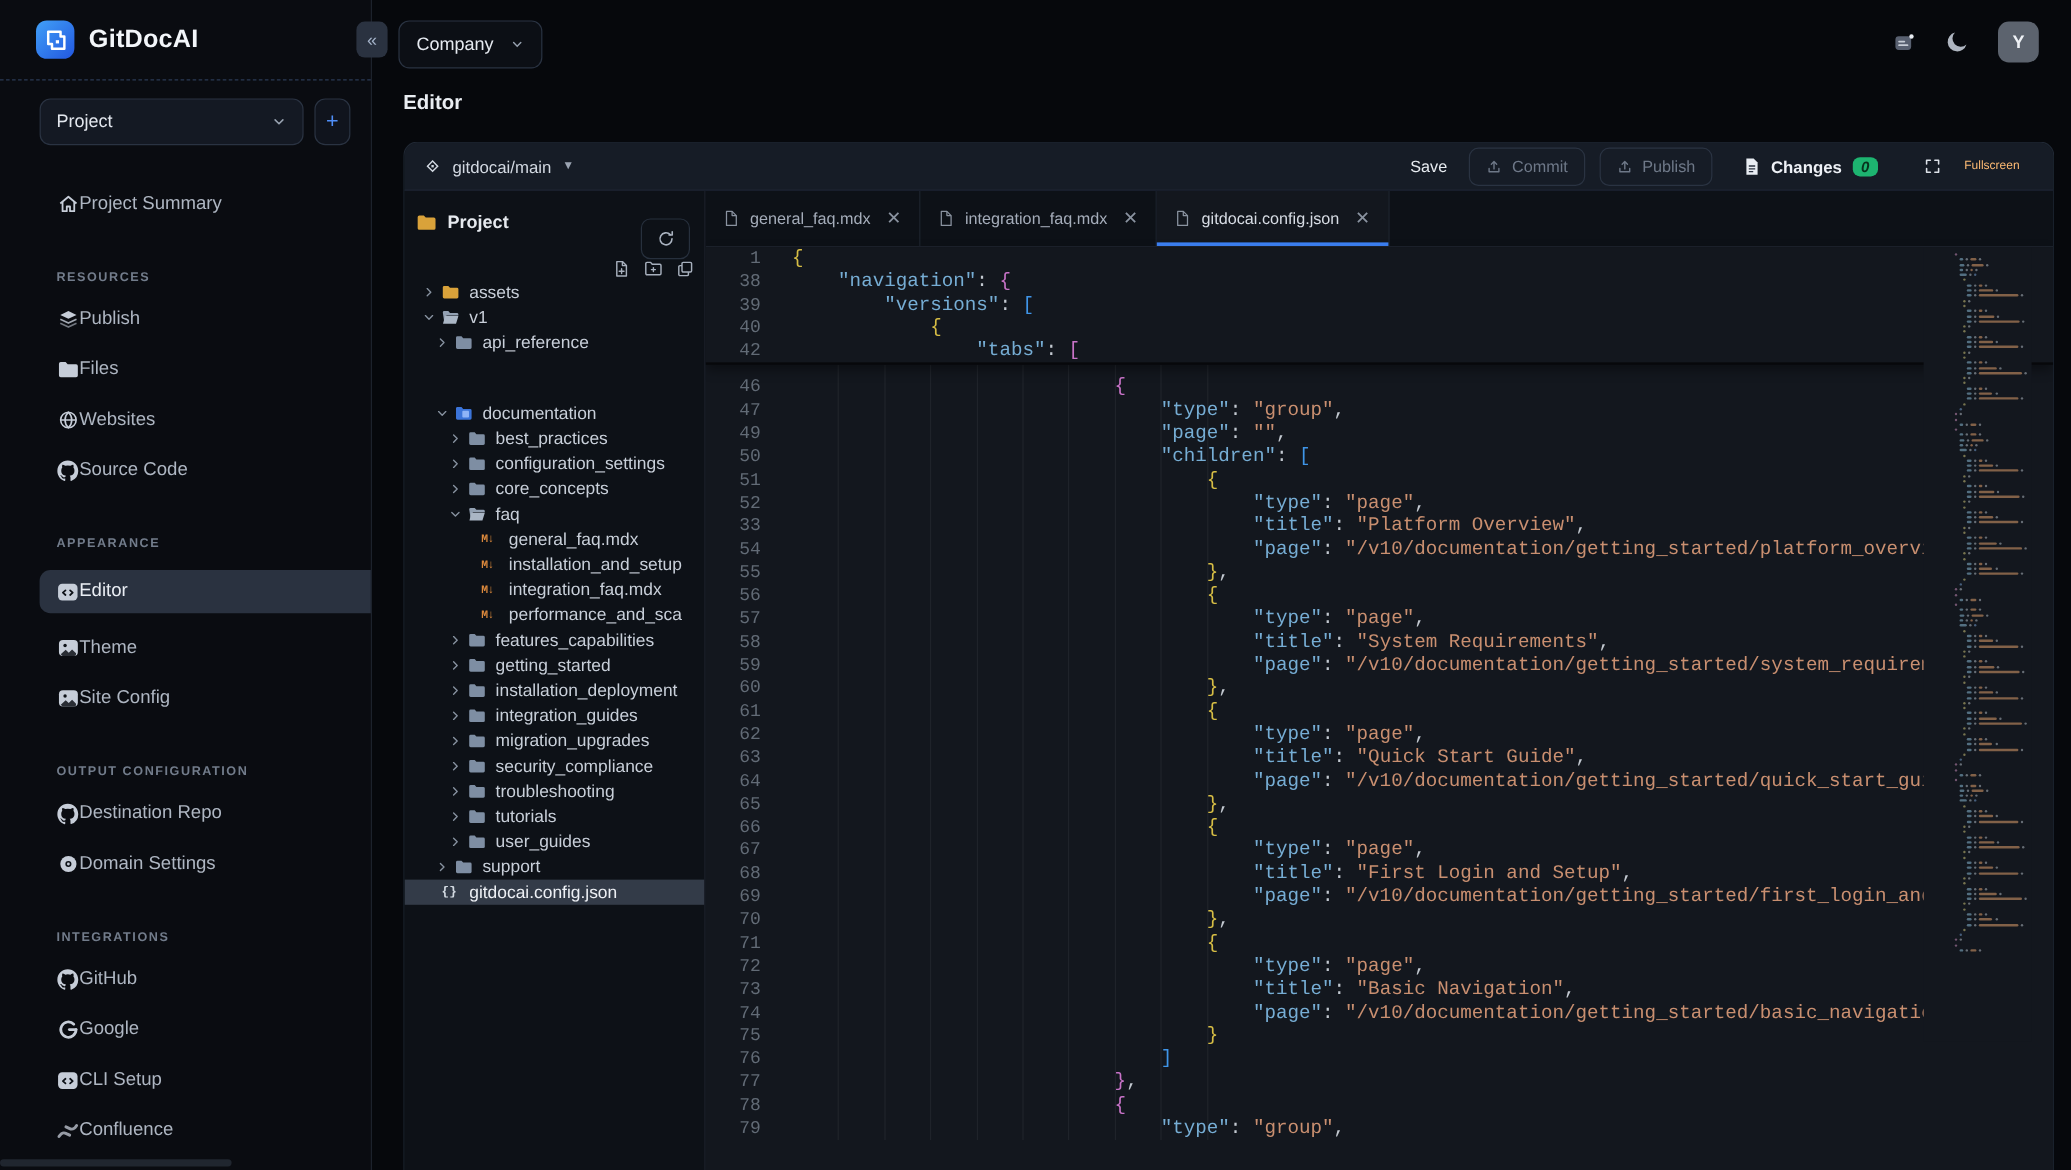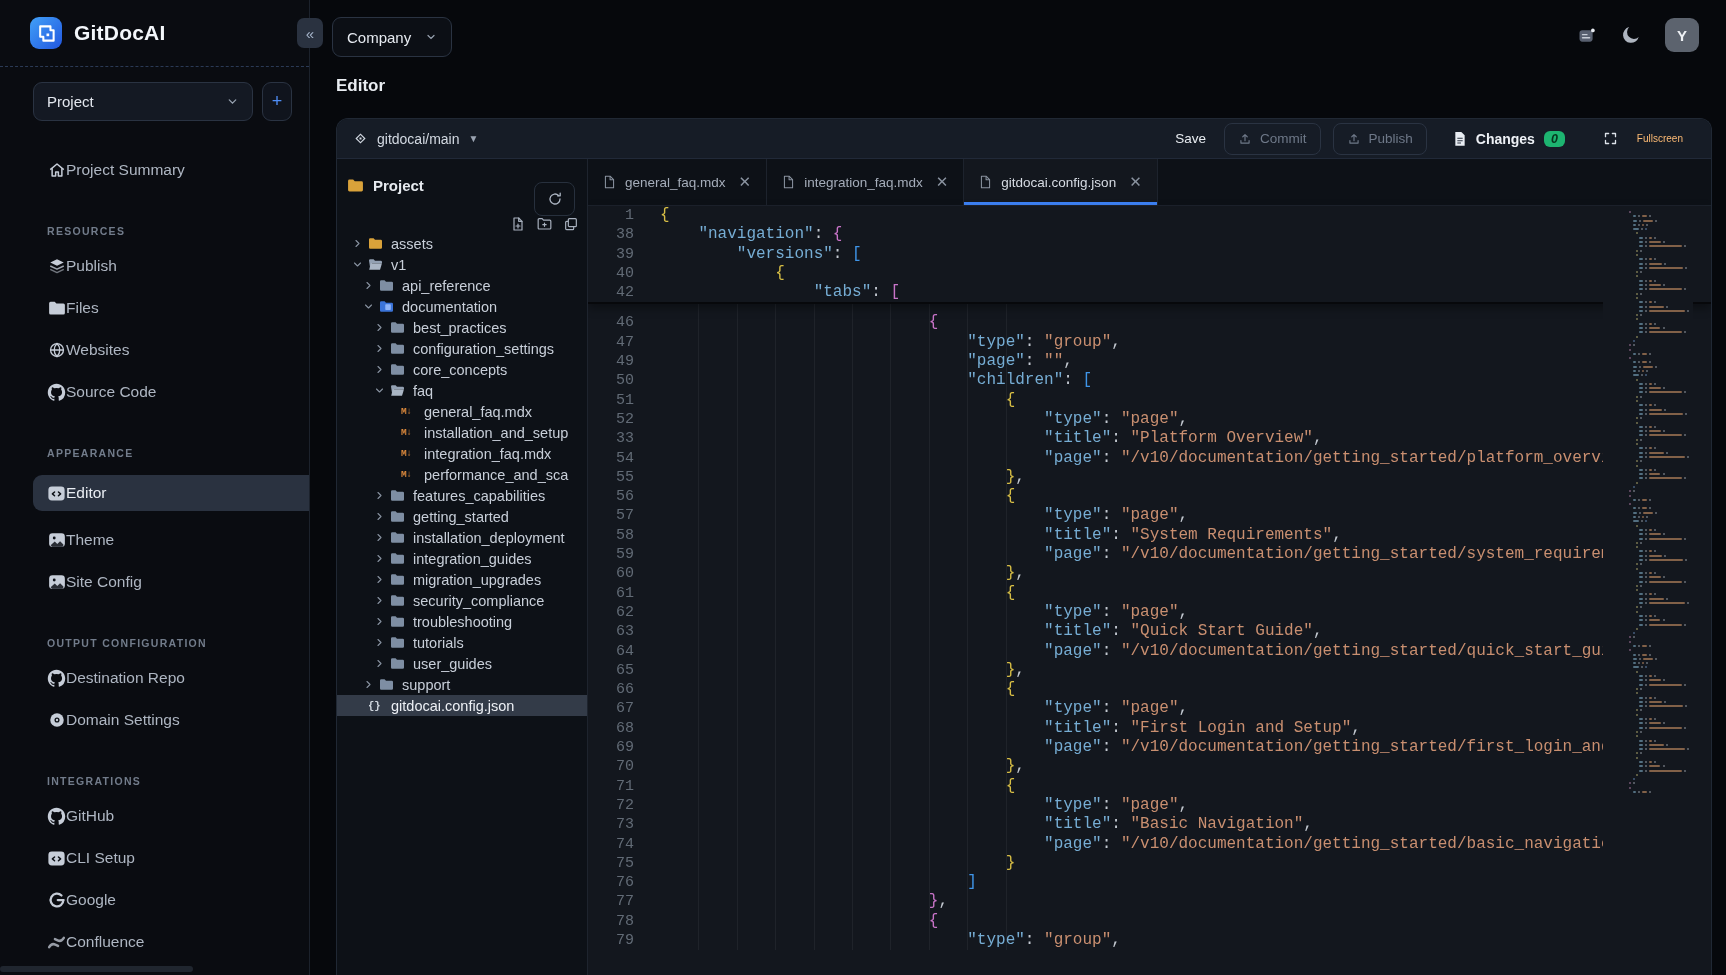--- a/index.html
+++ b/index.html
@@ -219,35 +219,35 @@
         <div class="sb-item">
           <span class="sb-ic">
             <svg width="19" height="19" viewBox="0 0 24 24" fill="currentColor">
               <path d="M12 1C5.9 1 1 5.9 1 12c0 4.9 3.2 9 7.5 10.5.6.1.8-.2.8-.5v-2c-3.1.7-3.7-1.3-3.7-1.3-.5-1.3-1.2-1.6-1.2-1.6-1-.7.1-.7.1-.7 1.1.1 1.7 1.1 1.7 1.1 1 1.7 2.6 1.2 3.2.9.1-.7.4-1.2.7-1.5-2.4-.3-5-1.2-5-5.5 0-1.2.4-2.2 1.1-3-.1-.3-.5-1.4.1-2.9 0 0 .9-.3 3 1.1a10.3 10.3 0 015.5 0c2.1-1.4 3-1.1 3-1.1.6 1.5.2 2.6.1 2.9.7.8 1.1 1.8 1.1 3 0 4.3-2.6 5.2-5 5.5.4.3.8 1 .8 2v3c0 .3.2.6.8.5A11 11 0 0023 12c0-6.1-4.9-11-11-11z"></path>
             </svg>
           </span>
           <span>GitHub</span>
         </div>
         <div class="sb-item">
           <span class="sb-ic">
+            <svg width="18" height="18" viewBox="0 0 24 24" fill="none" stroke="currentColor" stroke-width="3" stroke-linecap="round">
+              <path d="M20.5 12A8.5 8.5 0 1118 6"></path>
+              <path d="M13 12h7.5"></path>
+            </svg>
+          </span>
+          <span>Google</span>
+        </div>
+        <div class="sb-item">
+          <span class="sb-ic">
             <svg width="19" height="17" viewBox="0 0 24 22">
               <rect x="1.5" y="2" width="21" height="18" rx="4.5" fill="currentColor"></rect>
               <path d="M9.5 9l-2.8 2.5L9.5 14M14.5 9l2.8 2.5-2.8 2.5" fill="none" stroke="#0d1117" stroke-width="1.9" stroke-linecap="round" stroke-linejoin="round"></path>
             </svg>
           </span>
           <span>CLI Setup</span>
-        </div>
-        <div class="sb-item">
-          <span class="sb-ic">
-            <svg width="18" height="18" viewBox="0 0 24 24" fill="none" stroke="currentColor" stroke-width="3" stroke-linecap="round">
-              <path d="M20.5 12A8.5 8.5 0 1118 6"></path>
-              <path d="M13 12h7.5"></path>
-            </svg>
-          </span>
-          <span>Google</span>
         </div>
         <div class="sb-item">
           <span class="sb-ic">
             <svg width="19" height="17" viewBox="0 0 24 22" fill="none" stroke="currentColor" stroke-width="3.2" stroke-linecap="round" opacity=".75">
               <path d="M2.5 17c2.5-4 4.5-5 8-3.2l3.5 1.7"></path>
               <path d="M21.5 5c-2.5 4-4.5 5-8 3.2L10 6.5"></path>
             </svg>
           </span>
           <span>Confluence</span>
         </div>
@@ -415,21 +415,21 @@
                     <path d="M8 4l8 8-8 8"></path>
                   </svg>
                 </span>
                 <span class="ticon">
                   <svg width="15" height="13" viewBox="0 0 24 21" fill="#7e8ea3">
                     <path d="M1.5 4A2 2 0 013.5 2h5.4l2.3 2.6h9.3a2 2 0 012 2V17a2 2 0 01-2 2h-17a2 2 0 01-2-2z"></path>
                   </svg>
                 </span>
                 <span>api_reference</span>
               </div>
-              <div class="titem" style="padding-left: 27px;">
+              <div class="titem" style="padding-left: 27px; margin-top: 38px;">
                 <span class="chev">
                   <svg width="9" height="9" viewBox="0 0 24 24" fill="none" stroke="currentColor" stroke-width="3" stroke-linecap="round" stroke-linejoin="round">
                     <path d="M4 8l8 8 8-8"></path>
                   </svg>
                 </span>
                 <span class="ticon">
                   <svg width="15" height="13" viewBox="0 0 24 21">
                     <path d="M1.5 4A2 2 0 013.5 2h5.4l2.3 2.6h9.3a2 2 0 012 2V17a2 2 0 01-2 2h-17a2 2 0 01-2-2z" fill="#3b74d9"></path>
                     <rect x="10" y="7" width="9" height="9" rx="1.2" fill="#8fb4f7"></rect>
                   </svg>

